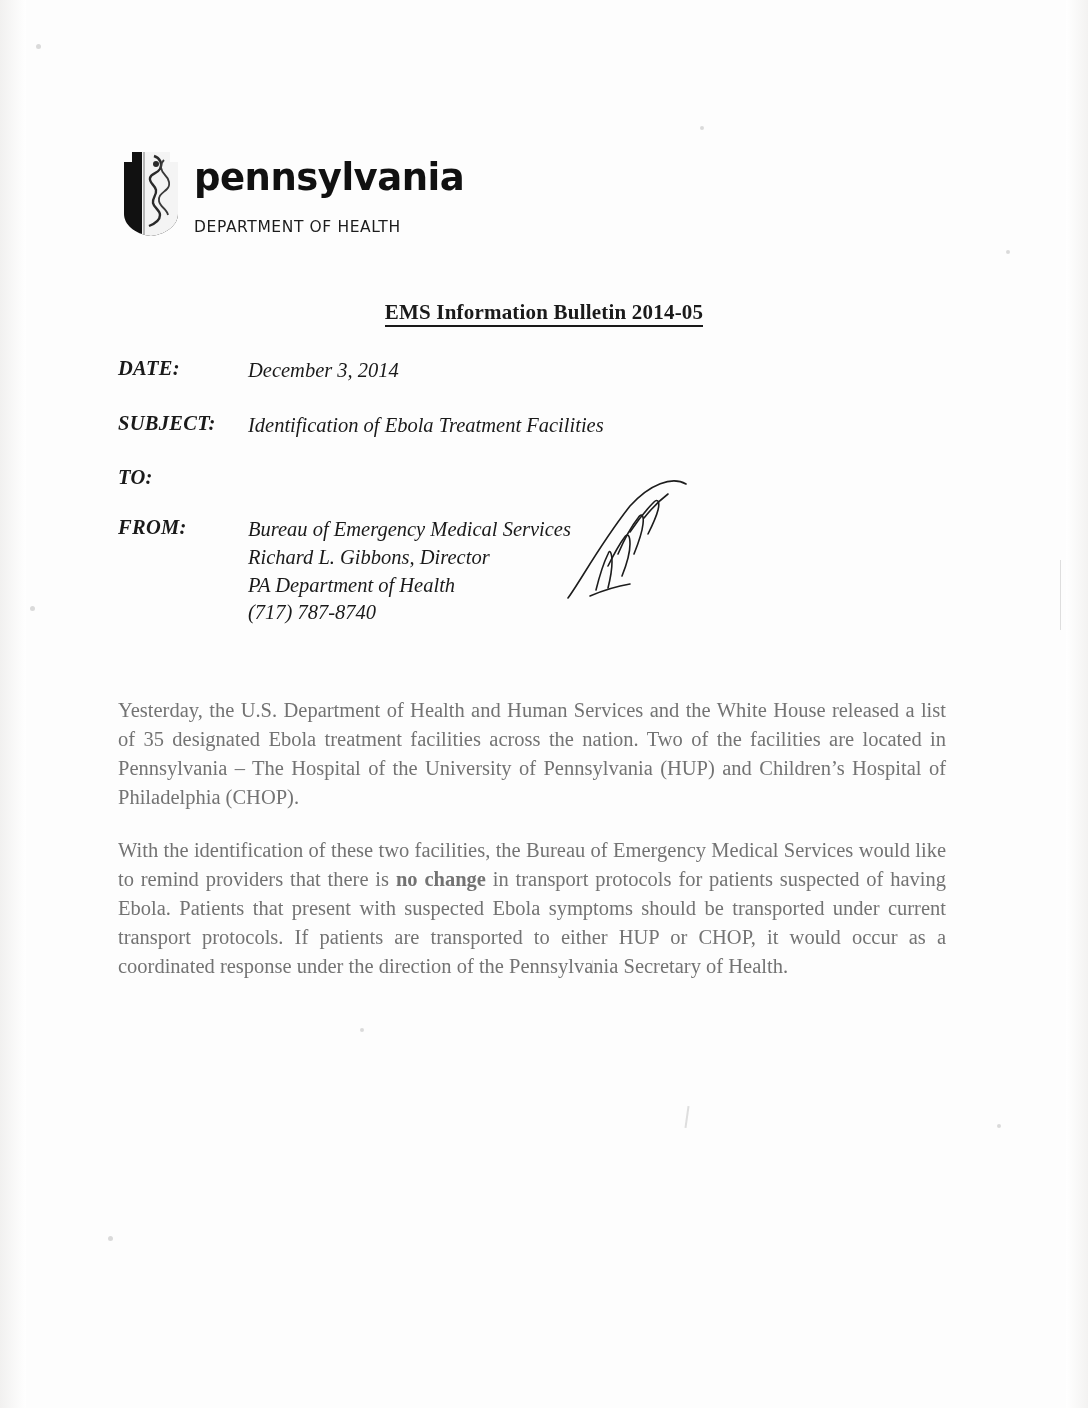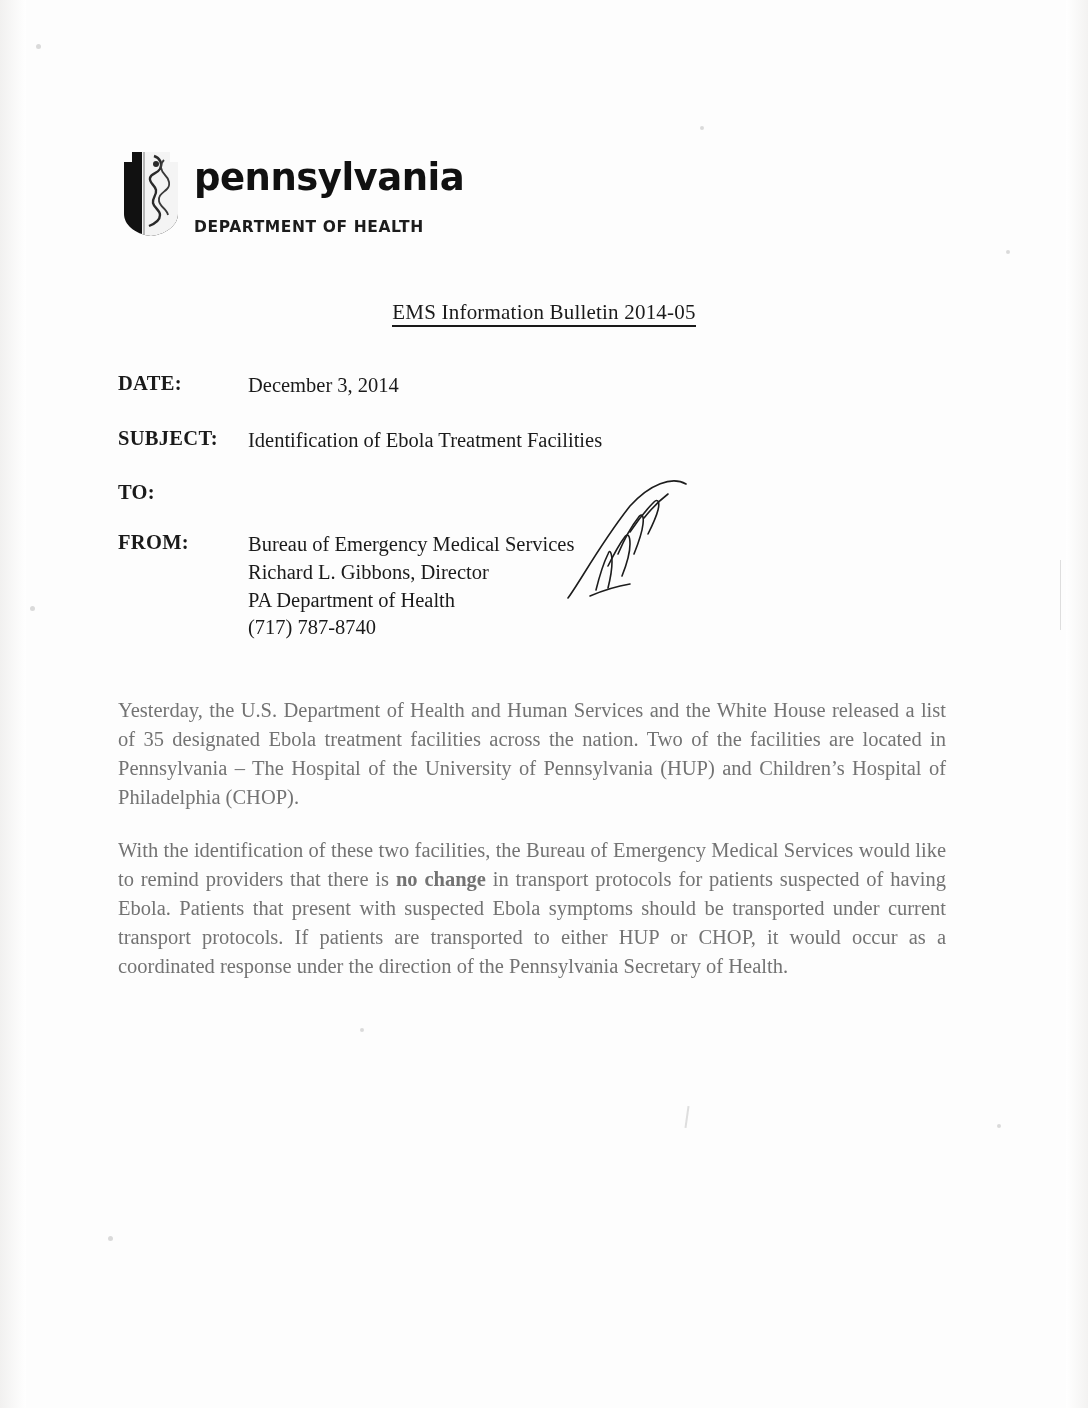--- a/index.html
+++ b/index.html
@@ -65,49 +65,50 @@
     font-family: "DejaVu Sans", sans-serif;
     font-size: 37px;
     font-weight: 700;
     letter-spacing: -0.5px;
     line-height: 1;
     color: #111111;
   }
   .brand-sub {
     font-family: "DejaVu Sans", sans-serif;
     font-size: 15.5px;
-    font-weight: 700;
+    font-weight: 400;
     letter-spacing: 0.6px;
     color: #1c1c1c;
     margin-top: 22px;
   }
 
   
   .doc-title {
     position: absolute;
     left: 0;
     top: 300px;
     width: 1088px;
     text-align: center;
     font-family: "Liberation Serif", serif;
-    font-weight: normal;
+    font-weight: bold;
     font-size: 21px;
     letter-spacing: 0.2px;
   }
   .doc-title span {
     border-bottom: 2px solid #1a1a1a;
     padding-bottom: 1px;
   }
 
   
   .fields {
     position: absolute;
     left: 118px;
-    top: 372px;
+    top: 357px;
     width: 840px;
+    font-style: italic;
   }
   .field-row {
     display: flex;
     align-items: flex-start;
     margin-bottom: 27px;
   }
   .field-label {
     width: 130px;
     flex: 0 0 130px;
     font-weight: bold;

